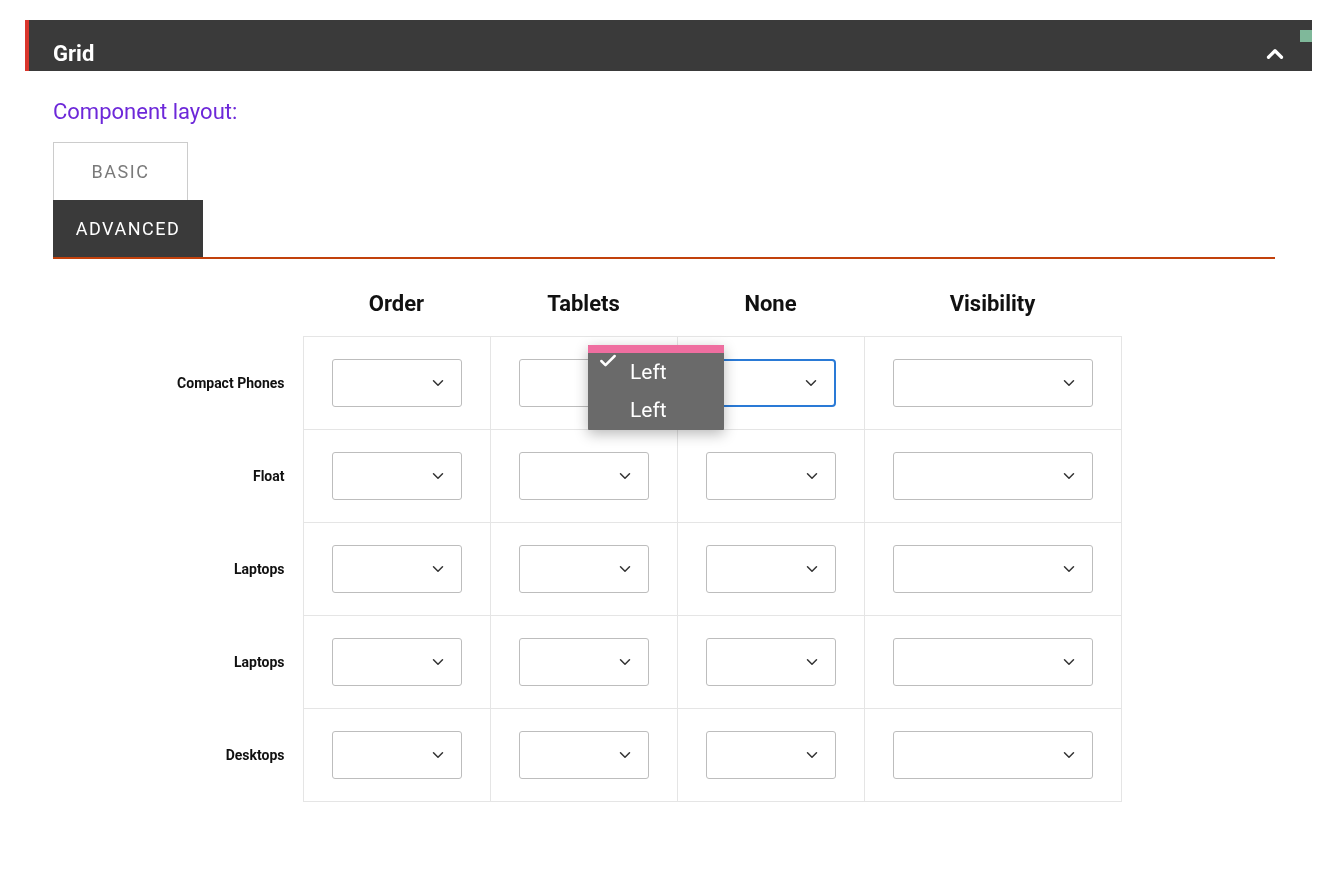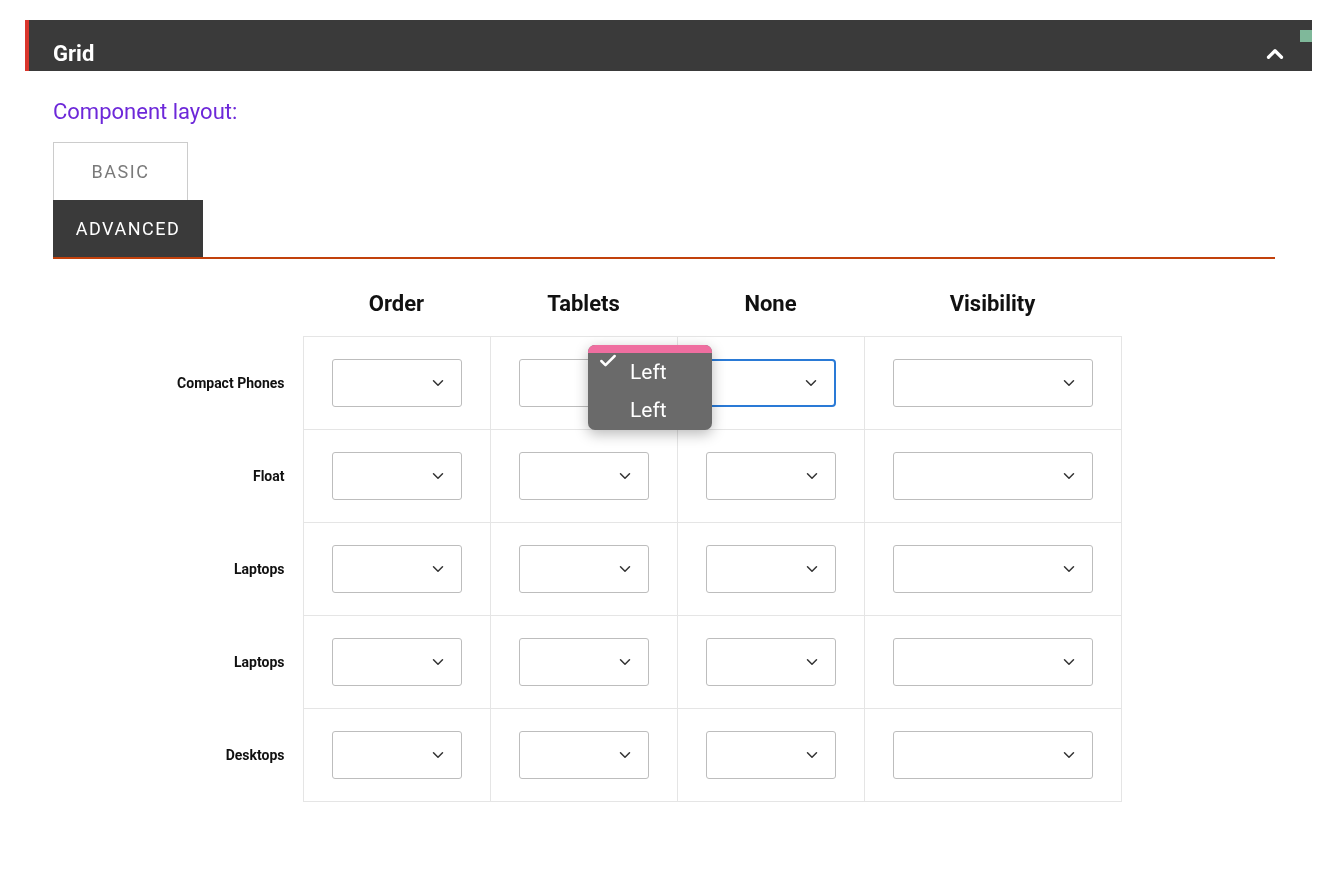--- a/index.html
+++ b/index.html
@@ -111,23 +111,23 @@
     col.c-label { width: 250px; }
     col.c-order { width: 170px; }
     col.c-offset { width: 150px; }
     col.c-float { width: 180px; }
     col.c-vis { width: 235px; }
 
     .dropdown {
       position: absolute;
       top: 345px;
       left: 588px;
-      width: 124px;
+      width: 136px;
       background: #6a6a6a;
-      border-radius: 7px;
+      border-radius: 1px;
       box-shadow: 0 4px 14px rgba(0,0,0,0.28);
       overflow: hidden;
       color: #fff;
       font-size: 21px;
     }
     .dropdown-item {
       padding: 4px 14px 4px 42px;
       position: relative;
       cursor: pointer;
       line-height: 1.45;

